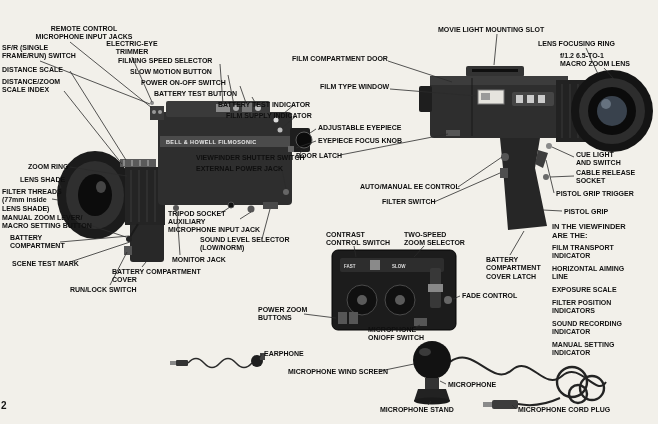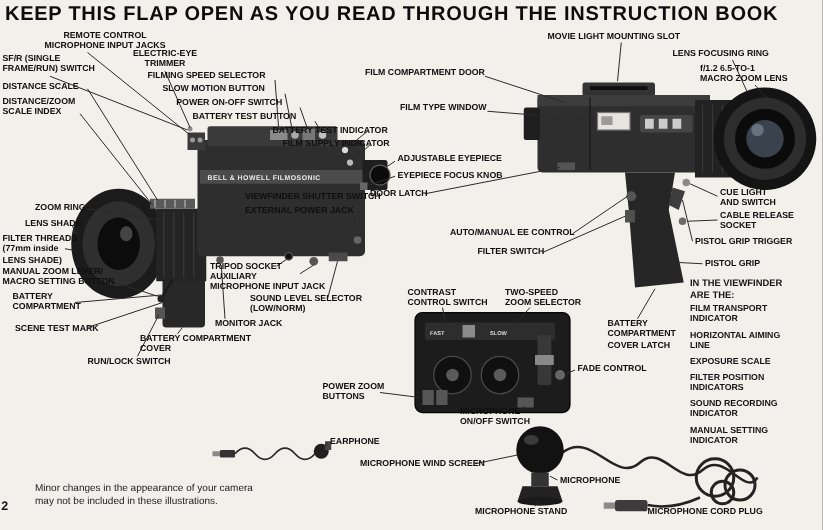--- a/index.html
+++ b/index.html
@@ -31,21 +31,20 @@
   #page-num { position:absolute; left:1px; top:400px; z-index:3; font-size:10px; font-weight:700; }
   .leader { stroke:#2b2b2b; stroke-width:0.8; }
   .svgtiny { font-family:"Liberation Sans",sans-serif; font-size:4.5px; fill:#ddd; font-weight:700; }
   .nameplate { font-family:"Liberation Sans",sans-serif; font-size:5.5px; fill:#e9e9e9; font-weight:700; letter-spacing:0.4px; }
 </style>
 </head>
 <body>
 
 <div id="page">
 
-  <div id="title">KEEP THIS FLAP OPEN AS YOU READ THROUGH THE INSTRUCTION BOOK</div>
 
   <svg id="art" class="layer" width="658" height="424" viewBox="0 0 658 424">
 
     <g>
       <rect x="130" y="205" width="34" height="57" rx="3" fill="#282828"></rect>
       <rect x="124" y="246" width="8" height="9" fill="#555"></rect>
       <ellipse cx="95" cy="195" rx="38" ry="44" fill="#1b1b1b"></ellipse>
       <ellipse cx="95" cy="195" rx="29" ry="34" fill="#2f2f2f"></ellipse>
       <ellipse cx="95" cy="195" rx="17" ry="21" fill="#0c0c0c"></ellipse>
       <ellipse cx="101" cy="187" rx="5" ry="6" fill="#454545"></ellipse>
@@ -289,16 +288,14 @@
     <div id="vf-items">
         <div class="vf-item">FILM TRANSPORT INDICATOR</div>
         <div class="vf-item">HORIZONTAL AIMING LINE</div>
         <div class="vf-item">EXPOSURE SCALE</div>
         <div class="vf-item">FILTER POSITION INDICATORS</div>
         <div class="vf-item">SOUND RECORDING INDICATOR</div>
         <div class="vf-item">MANUAL SETTING INDICATOR</div>
       </div>
   </div>
 
-  <div id="footer">Minor changes in the appearance of your camera
-may not be included in these illustrations.</div>
   <div id="page-num">2</div>
 </div>
 
 </body></html>

